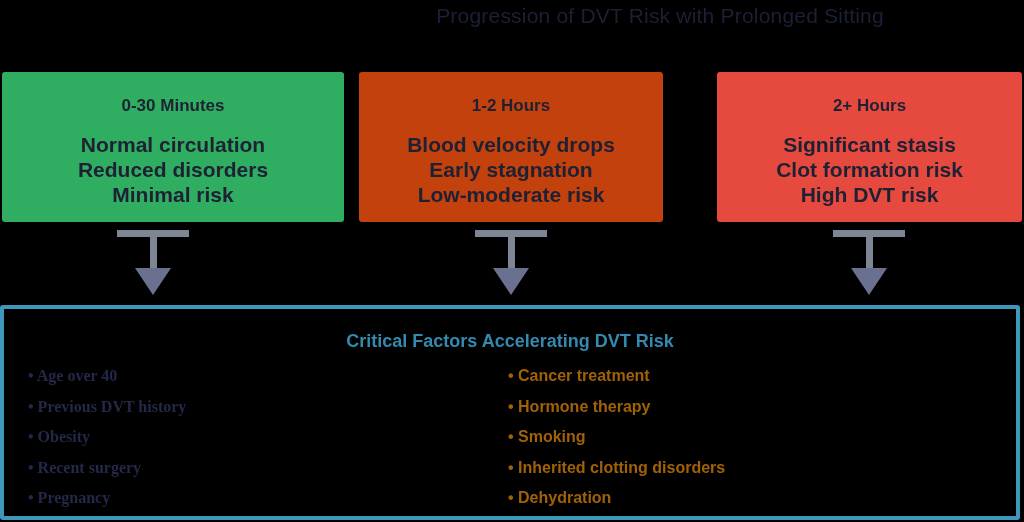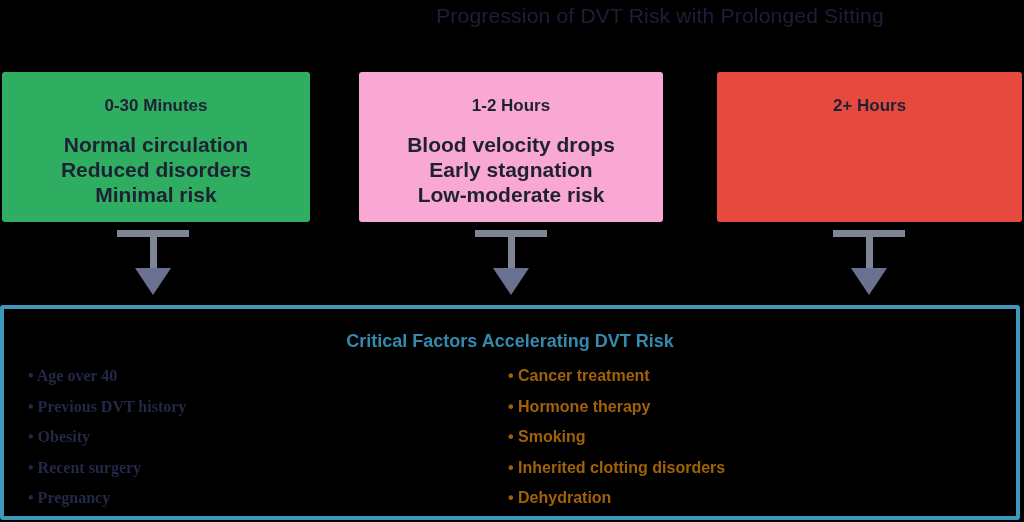--- a/index.html
+++ b/index.html
@@ -30,21 +30,21 @@
 
   
   .stage-box {
     position: absolute;
     top: 72px;
     height: 150px;
     border-radius: 3px;
     text-align: center;
     box-sizing: border-box;
   }
-  .stage-box.s0 { left: 2px;   width: 308px; }
+  .stage-box.s0 { left: 2px;   width: 342px; }
   .stage-box.s1 { left: 359px; width: 304px; }
   .stage-box.s2 { left: 717px; width: 305px; }
   .stage-title {
     margin-top: 24px;
     font-size: 17px;
     font-weight: 700;
   }
   .stage-lines {
     margin-top: 16px;
     font-size: 21px;
@@ -110,31 +110,36 @@
 
   <div class="stage-box s0" style="background-color: rgb(47, 173, 97); color: rgb(30, 33, 52);">
     <div class="stage-title">0-30 Minutes</div>
     <div class="stage-lines">
       <div>Normal circulation</div>
       <div>Reduced disorders</div>
       <div>Minimal risk</div>
     </div>
   </div>
 
-  <div class="stage-box s1" style="background-color: #f9a8d4; color: rgb(30, 33, 52);">
+  <div class="stage-box s1" style="background-color: #c2410c; color: rgb(30, 33, 52);">
     <div class="stage-title">1-2 Hours</div>
     <div class="stage-lines">
       <div>Blood velocity drops</div>
       <div>Early stagnation</div>
       <div>Low-moderate risk</div>
     </div>
   </div>
 
   <div class="stage-box s2" style="background-color: rgb(230, 74, 63); color: rgb(30, 33, 52);">
     <div class="stage-title">2+ Hours</div>
+    <div class="stage-lines">
+      <div>Significant stasis</div>
+      <div>Clot formation risk</div>
+      <div>High DVT risk</div>
+    </div>
   </div>
 
   <div class="down-arrow a0">
     <div class="arrow-bar" style="background-color: rgb(126, 134, 149);"></div>
     <div class="arrow-stem" style="background-color: rgb(126, 134, 149);"></div>
     <div class="arrow-head" style="border-top-color: rgb(106, 113, 144);"></div>
   </div>
   <div class="down-arrow a1">
     <div class="arrow-bar" style="background-color: rgb(126, 134, 149);"></div>
     <div class="arrow-stem" style="background-color: rgb(126, 134, 149);"></div>

